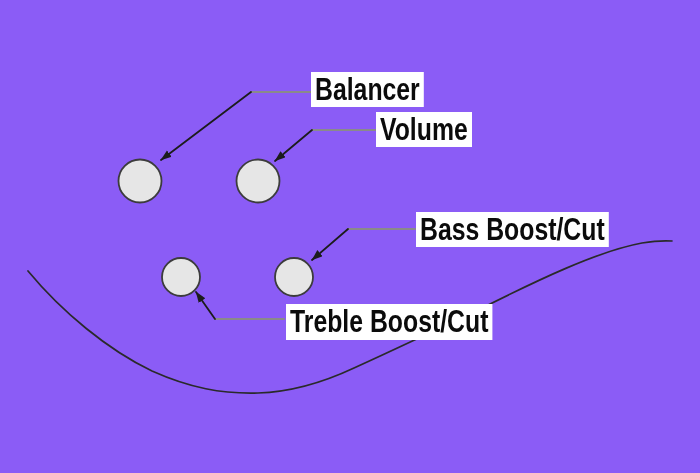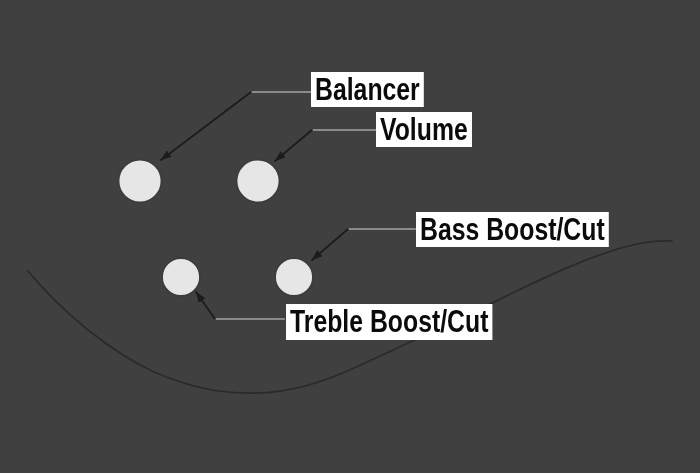--- a/index.html
+++ b/index.html
@@ -2,21 +2,21 @@
 <html><head>
 <meta charset="utf-8">
 <style>
   html, body { margin: 0; padding: 0; }
   body { font-family: "Liberation Sans", "DejaVu Sans", sans-serif; }
 
   .stage {
     position: relative;
     width: 700px;
     height: 473px;
-    background: #404040;
+    background: #8b5cf6;
     overflow: hidden;
   }
 
   .diagram-svg {
     position: absolute;
     left: 0; top: 0;
     width: 700px;
     height: 473px;
   }
 

